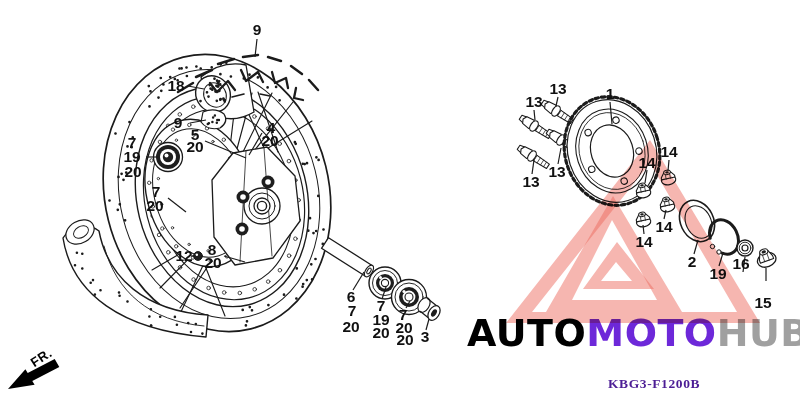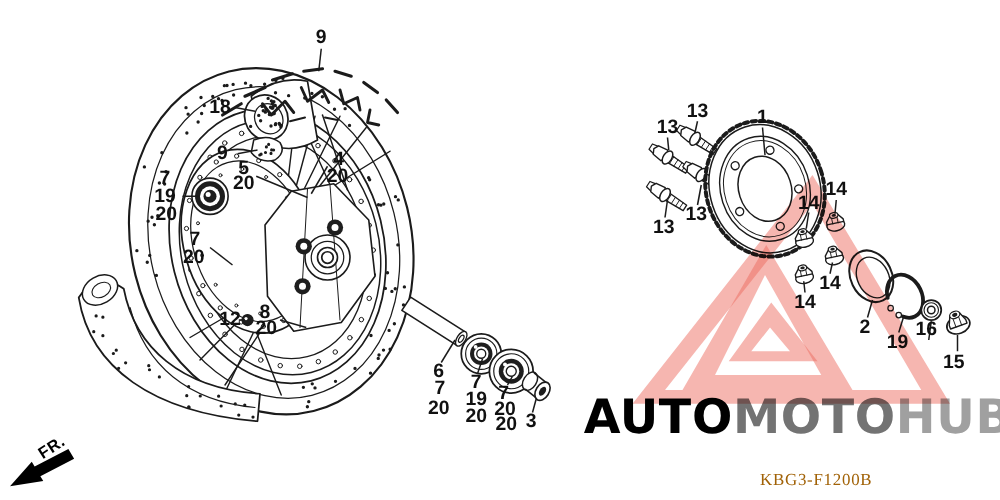--- a/index.html
+++ b/index.html
@@ -3,22 +3,22 @@
 <meta charset="utf-8">
 <style>
   html,body{margin:0;padding:0;background:#888;}
   .stage{position:relative;width:800px;height:400px;background:#ffffff;overflow:hidden;
          font-family:"Liberation Sans",sans-serif;}
   .stage svg{position:absolute;left:0;top:0;}
   .callout{position:absolute;transform:translate(-50%,-50%);
            font:bold 15.5px "Liberation Sans",sans-serif;color:#111;letter-spacing:0px;
            white-space:nowrap;line-height:1;}
   .part-code{position:absolute;left:608px;top:376px;
-             font-family:"Liberation Serif",serif;font-size:13.5px;font-weight:400;
-             letter-spacing:0.6px;color:#a16207;}
+             font-family:"Liberation Serif",serif;font-size:13.5px;font-weight:700;
+             letter-spacing:0.6px;color:#4c1d95;}
   .fr-label{position:absolute;left:30px;top:350px;transform:rotate(-33deg);
             font:bold 13px "Liberation Sans",sans-serif;color:#000;letter-spacing:0.5px;}
   .watermark-text{position:absolute;left:467px;top:314px;font-weight:bold;font-size:38px;
                   font-family:"DejaVu Sans","Liberation Sans",sans-serif;letter-spacing:0.5px;
                   line-height:1;mix-blend-mode:multiply;white-space:nowrap;}
   #wm-svg{mix-blend-mode:multiply;}
 </style>
 </head>
 <body>
 
@@ -466,27 +466,27 @@
       <div class="callout" style="left: 557px; top: 172px;">13</div>
       <div class="callout" style="left: 531px; top: 182px;">13</div>
       <div class="callout" style="left: 610px; top: 94px;">1</div>
       <div class="callout" style="left: 669px; top: 152px;">14</div>
       <div class="callout" style="left: 647px; top: 163px;">14</div>
       <div class="callout" style="left: 664px; top: 227px;">14</div>
       <div class="callout" style="left: 644px; top: 242px;">14</div>
       <div class="callout" style="left: 692px; top: 262px;">2</div>
       <div class="callout" style="left: 718px; top: 274px;">19</div>
       <div class="callout" style="left: 741px; top: 264px;">16</div>
-      <div class="callout" style="left: 763px; top: 290px;">15</div>
+      <div class="callout" style="left: 763px; top: 303px;">15</div>
     </div>
 
   <svg id="wm-svg" width="800" height="400" viewBox="0 0 800 400">
     <g id="wm-tri" fill-rule="evenodd" fill-opacity="0.5" stroke="none" fill="#ee6e61">
       <path d="M650,140 L506,323 L760,323 Z M650,163 L532,312 L737,312 Z"></path>
       <path d="M613,196 L546,312 L682,312 Z M612,220 L572,300 L657,300 Z"></path>
       <path d="M617,242 L583,289 L654,289 Z M616,262 L601,281 L632,281 Z"></path>
     </g>
   </svg>
-  <div class="watermark-text"><span style="color: #000000;">AUTO</span><span style="color: #737373;">MOTO</span><span style="color: rgb(160, 160, 160);">HUB</span></div>
+  <div class="watermark-text"><span style="color: #000000;">AUTO</span><span style="color: #6d28d9;">MOTO</span><span style="color: rgb(160, 160, 160);">HUB</span></div>
 
   <div class="fr-label">FR.</div>
   <div class="part-code">KBG3-F1200B</div>
 </div>
 
 </body></html>

